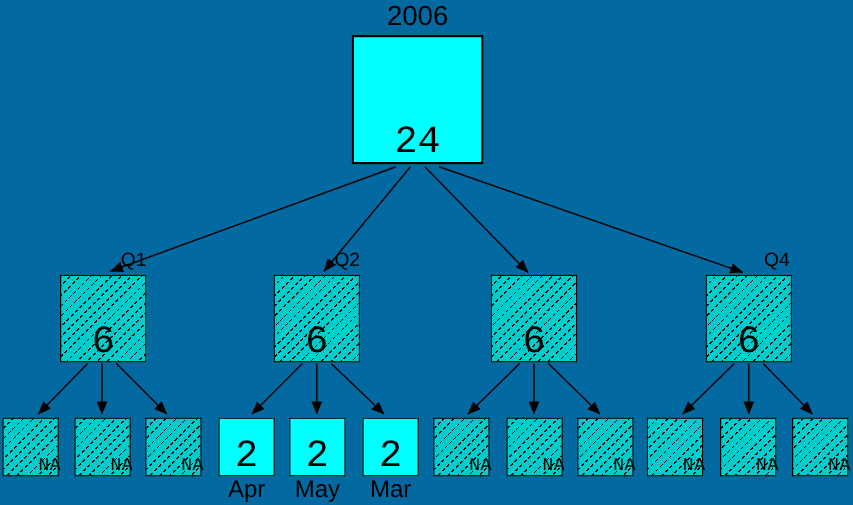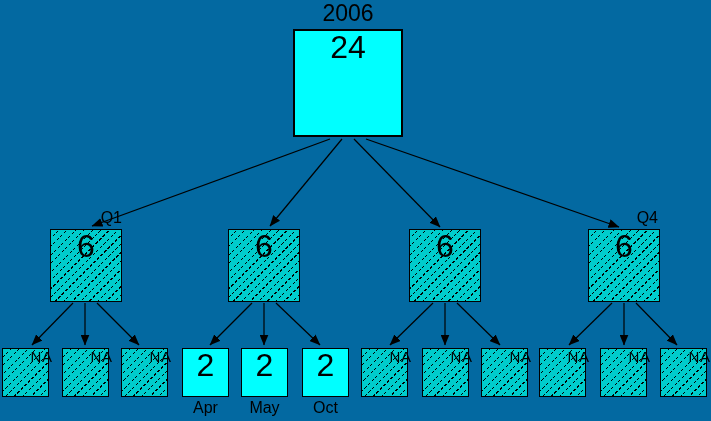--- a/index.html
+++ b/index.html
@@ -9,22 +9,23 @@
     background:#0369a1;
     font-family:"Liberation Sans", sans-serif;
     color:#000;
     overflow:hidden;
   }
   #arrows{position:absolute;left:0;top:0;z-index:1;}
   .node{
     position:absolute;
     box-sizing:border-box;
     border:1.5px solid var(--border,#000);
-    display:flex;align-items:flex-start;justify-content:center;
+    display:flex;align-items:flex-end;justify-content:center;
     z-index:2;
+    font-family:Liberation Mono, monospace;
   }
   .solid{background-color:var(--solid,#00ffff);}
   .hatched{
     background-color:var(--hatch,#00cccc);
     background-image:
       repeating-linear-gradient(45deg, var(--hatch,#00cccc) 0 2px, rgba(0,0,0,0) 2px 5px),
       repeating-linear-gradient(135deg, rgba(0,0,0,0) 0 5px, #000 5px 6px);
   }
   .root-box{left:293px;top:29px;width:110px;height:108px;border-width:2px;}
   .q-box{top:229px;width:72px;height:73px;}
@@ -36,21 +37,21 @@
     text-align:center;font-size:23px;line-height:22px;z-index:2;
   }
   .qlabel{
     position:absolute;top:209px;width:72px;height:17px;
     font-size:16px;line-height:17px;z-index:2;box-sizing:border-box;
   }
   .qlabel.al{text-align:right;padding-left:7px;}
   .qlabel.ar{text-align:right;padding-right:2px;}
   .month-label{
     position:absolute;top:399px;width:47px;height:18px;
-    text-align:center;font-size:16px;line-height:18px;z-index:2;
+    text-align:center;font-size:20px;line-height:18px;z-index:2;
   }
 </style>
 </head>
 <body>
 
 <div id="canvas">
 
   <svg id="arrows" width="711" height="421" viewBox="0 0 711 421">
     <defs>
       <marker id="ah" viewBox="0 0 11 9" refX="10.5" refY="4.5" markerWidth="11" markerHeight="9" markerUnits="userSpaceOnUse" orient="auto">
@@ -81,20 +82,21 @@
     </g>
   </svg>
 
   <div class="title">2006</div>
 
   <div class="node solid root-box">
     <span class="value">24</span>
   </div>
 
   <div class="qlabel al" style="left:50px;">Q1</div>
+  <div class="qlabel al" style="left:228px;">Q2</div>
   <div class="qlabel ar" style="left:588px;">Q4</div>
 
   <div class="node hatched q-box" style="left:50px;">
     <span class="value">6</span>
   </div>
   <div class="node hatched q-box" style="left:228px;">
     <span class="value">6</span>
   </div>
   <div class="node hatched q-box" style="left:409px;">
     <span class="value">6</span>
@@ -135,15 +137,15 @@
   </div>
   <div class="node hatched leaf" style="left:600px;">
     <span class="na">NA</span>
   </div>
   <div class="node hatched leaf" style="left:660px;">
     <span class="na">NA</span>
   </div>
 
   <div class="month-label" style="left:182px;">Apr</div>
   <div class="month-label" style="left:241px;">May</div>
-  <div class="month-label" style="left:302px;">Oct</div>
+  <div class="month-label" style="left:302px;">Mar</div>
 
 </div>
 
 </body></html>

